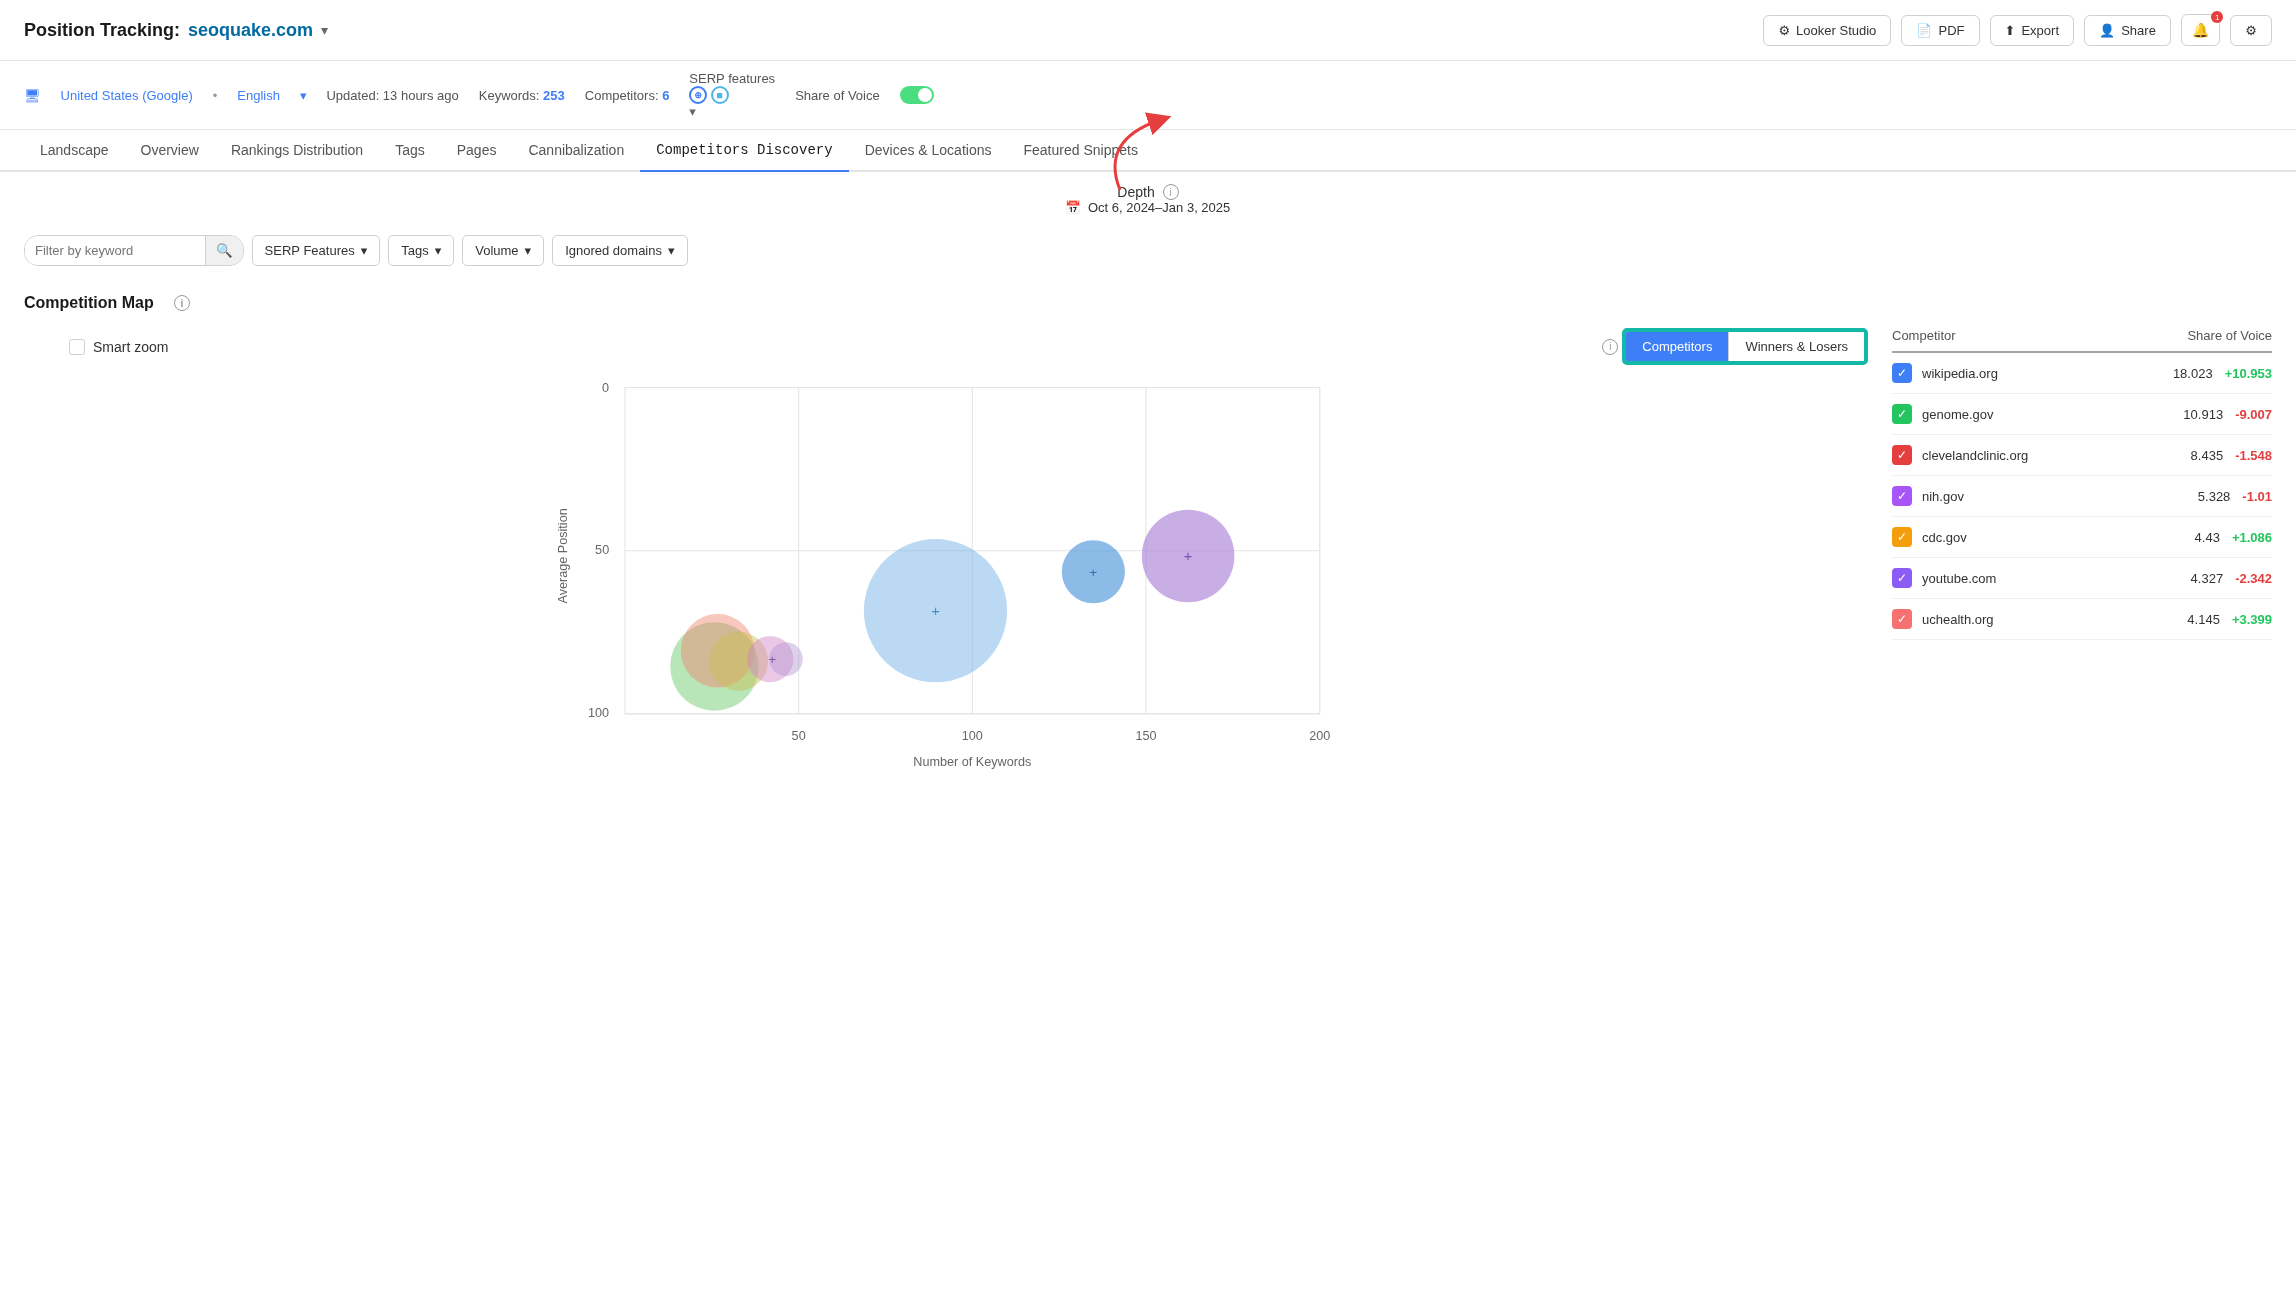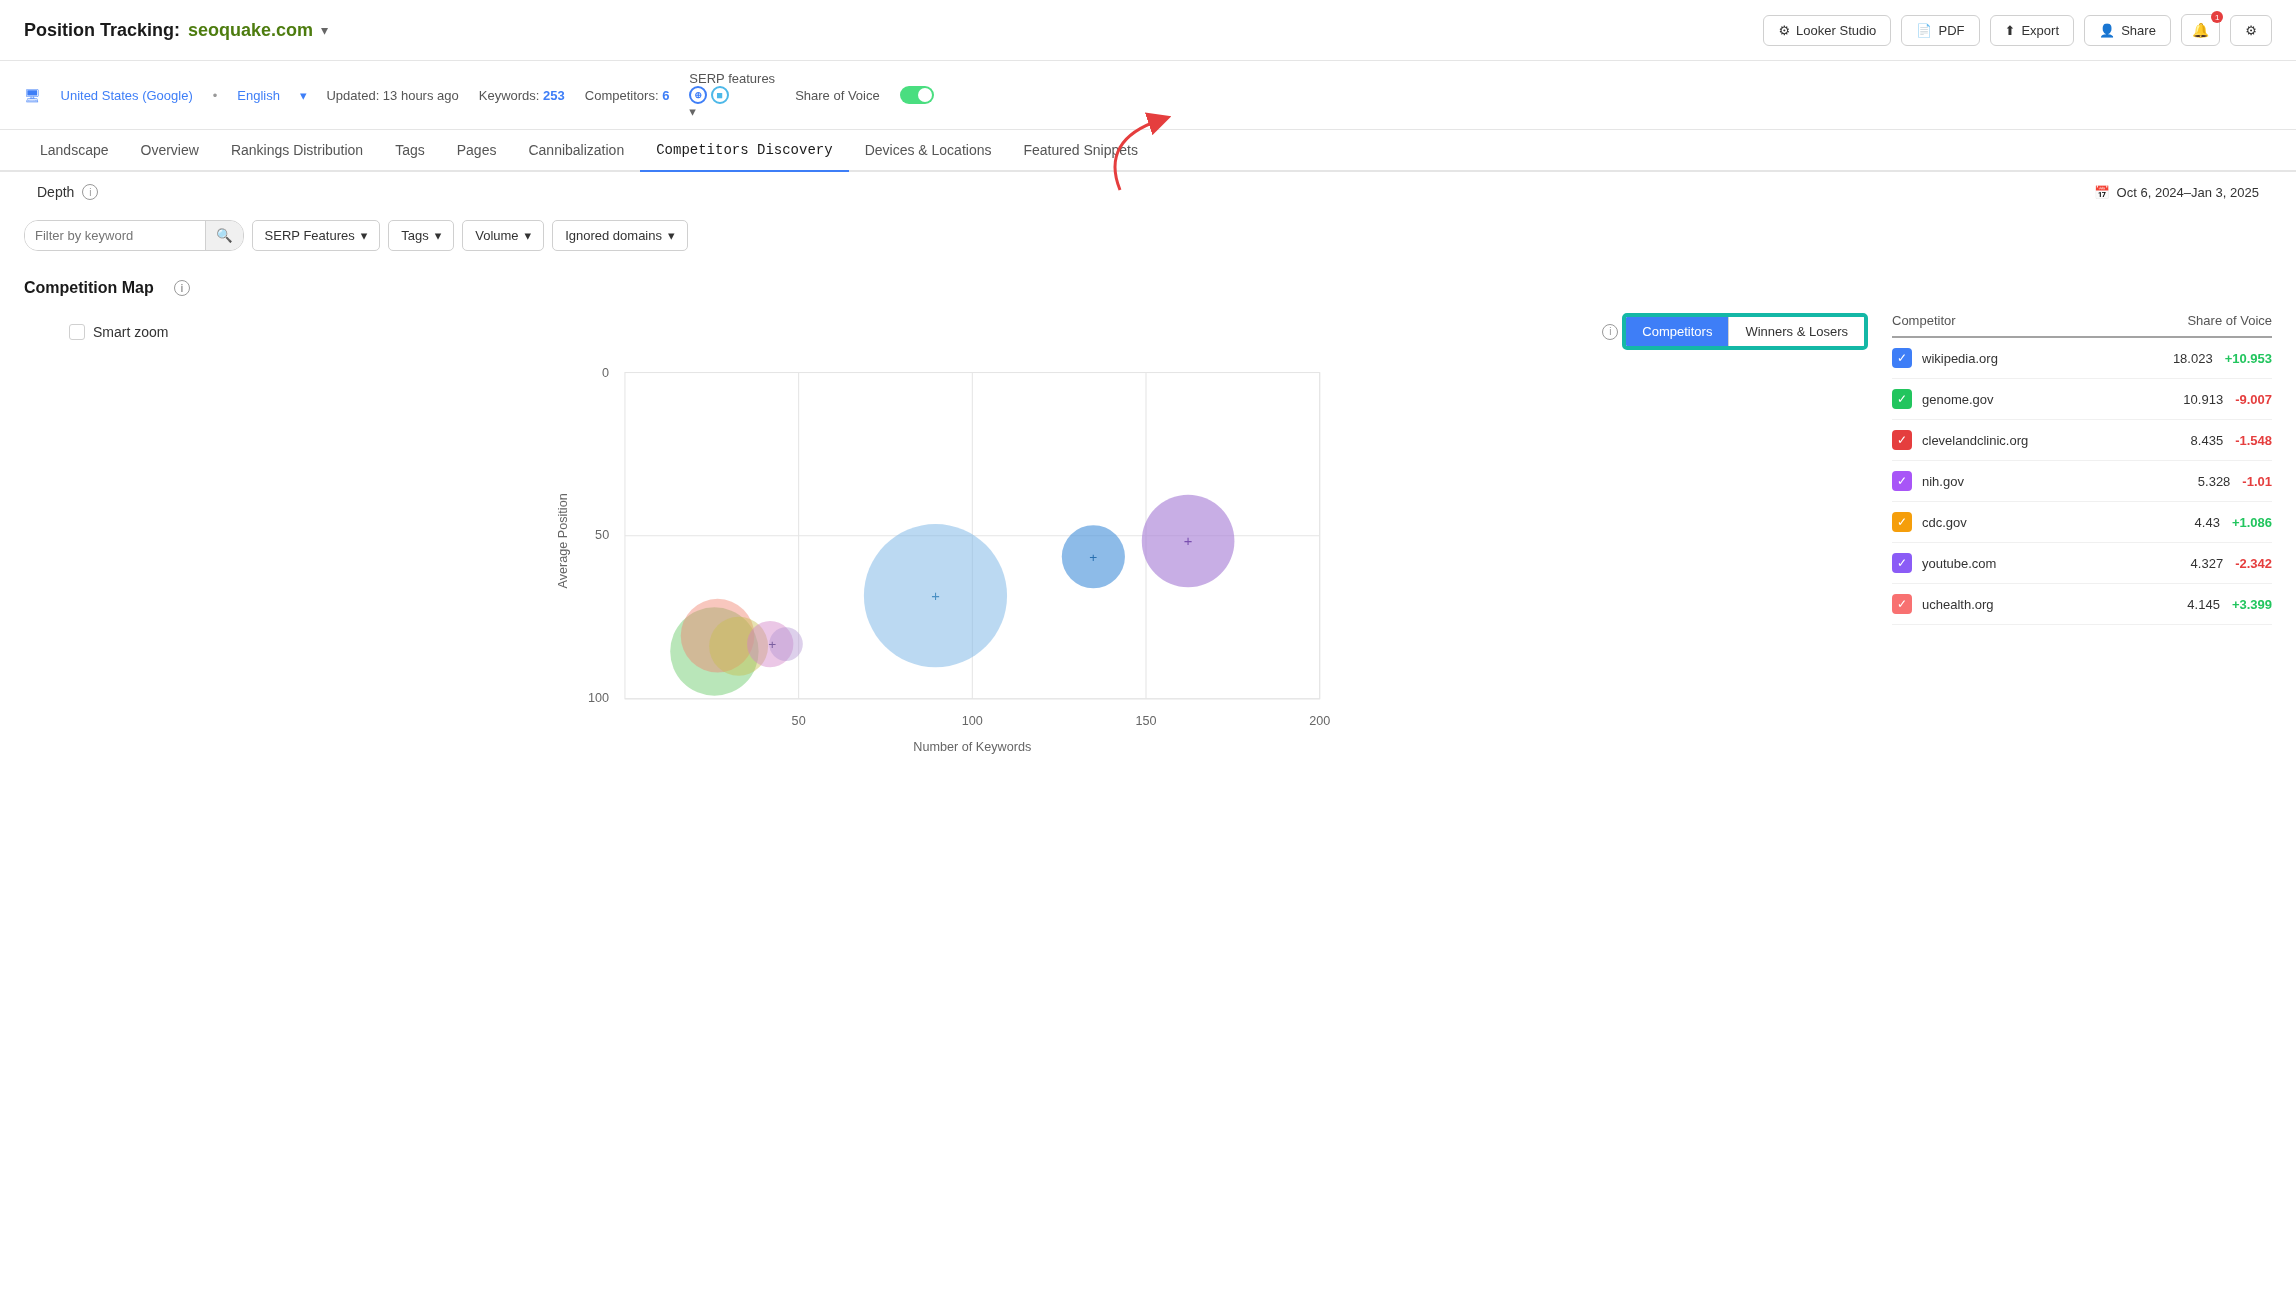--- a/index.html
+++ b/index.html
@@ -5,21 +5,21 @@
     * { box-sizing: border-box; margin: 0; padding: 0; }
     body { font-family: -apple-system, BlinkMacSystemFont, 'Segoe UI', Arial, sans-serif; font-size: 14px; background: #fff; color: #1a1a1a; }
 
     
     .top-bar {
       display: flex; align-items: center; justify-content: space-between;
       padding: 14px 24px; border-bottom: 1px solid #e5e5e5;
     }
     .top-bar-left { display: flex; align-items: center; gap: 8px; }
     .page-title { font-size: 18px; font-weight: 700; color: #1a1a1a; }
-    .domain-link { font-size: 18px; font-weight: 700; color: #4d7c0f; text-decoration: none; }
+    .domain-link { font-size: 18px; font-weight: 700; color: #0369a1; text-decoration: none; }
     .chevron-down { font-size: 14px; color: #666; cursor: pointer; }
     .top-bar-right { display: flex; align-items: center; gap: 10px; }
     .btn-toolbar {
       display: flex; align-items: center; gap: 6px;
       padding: 7px 14px; border: 1px solid #d0d0d0; border-radius: 6px;
       background: #fff; cursor: pointer; font-size: 13px; color: #333;
     }
     .bell-btn {
       position: relative; background: #fff; border: 1px solid #d0d0d0;
       border-radius: 6px; padding: 7px 10px; cursor: pointer;
@@ -68,20 +68,21 @@
       padding: 12px 16px; font-size: 14px; color: #555; cursor: pointer;
       border-bottom: 2px solid transparent; margin-bottom: -2px;
       white-space: nowrap;
     }
     .nav-tab.active { color: #1a1a1a; border-bottom-color: #3e7ef7; font-weight: 500; font-family: Liberation Mono, monospace; }
 
     
     .depth-bar {
       display: flex; align-items: center; justify-content: space-between;
       padding: 12px 37px;
+      flex-direction: column;
     }
     .depth-left { display: flex; align-items: center; gap: 8px; }
     .depth-label { font-size: 14px; color: #333; font-weight: 500; }
     .info-icon {
       width: 16px; height: 16px; border-radius: 50%; border: 1px solid #999;
       display: flex; align-items: center; justify-content: center;
       font-size: 10px; color: #999; cursor: pointer;
     }
     .depth-btns { display: flex; gap: 4px; }
     .depth-btn {

